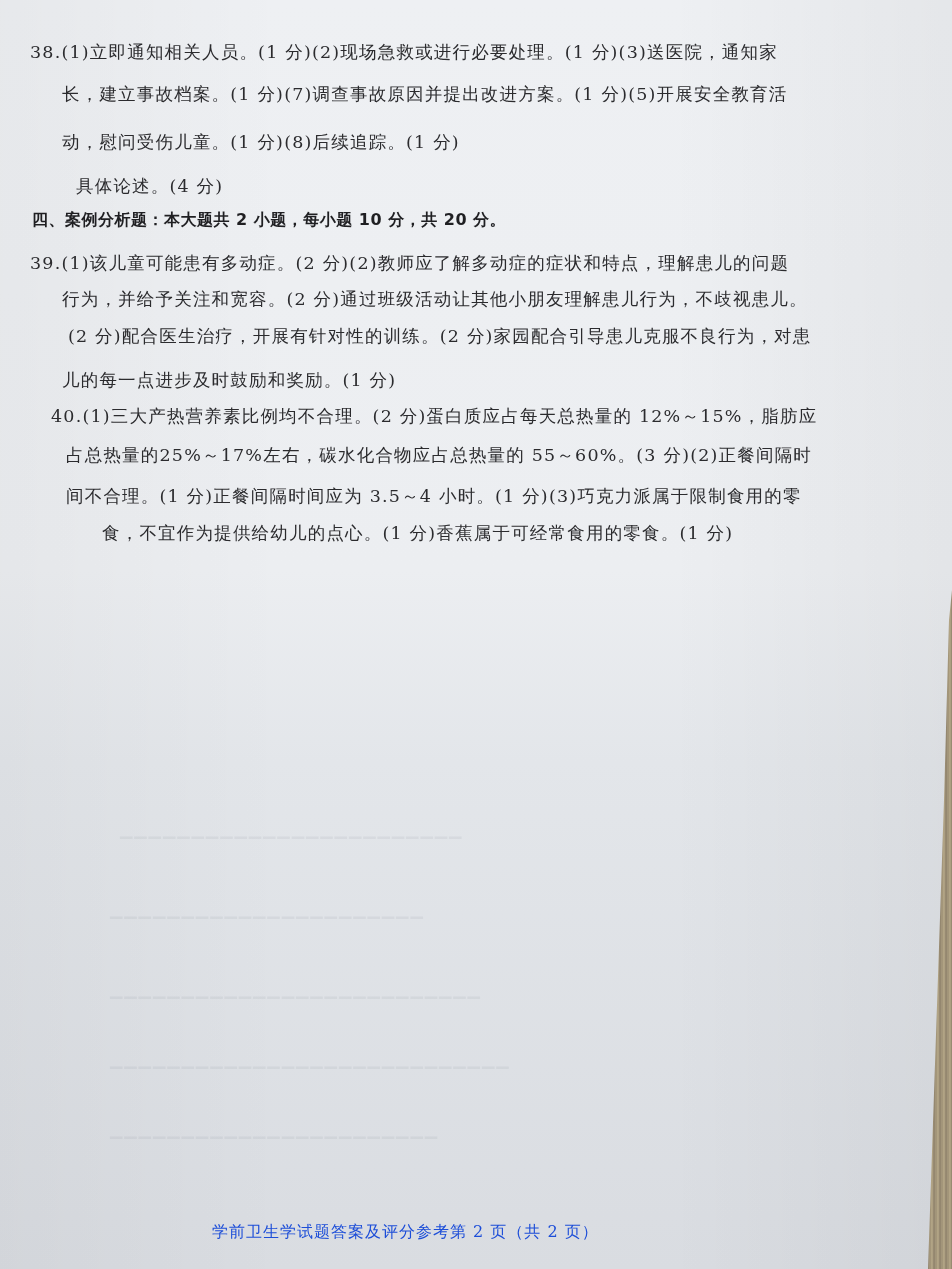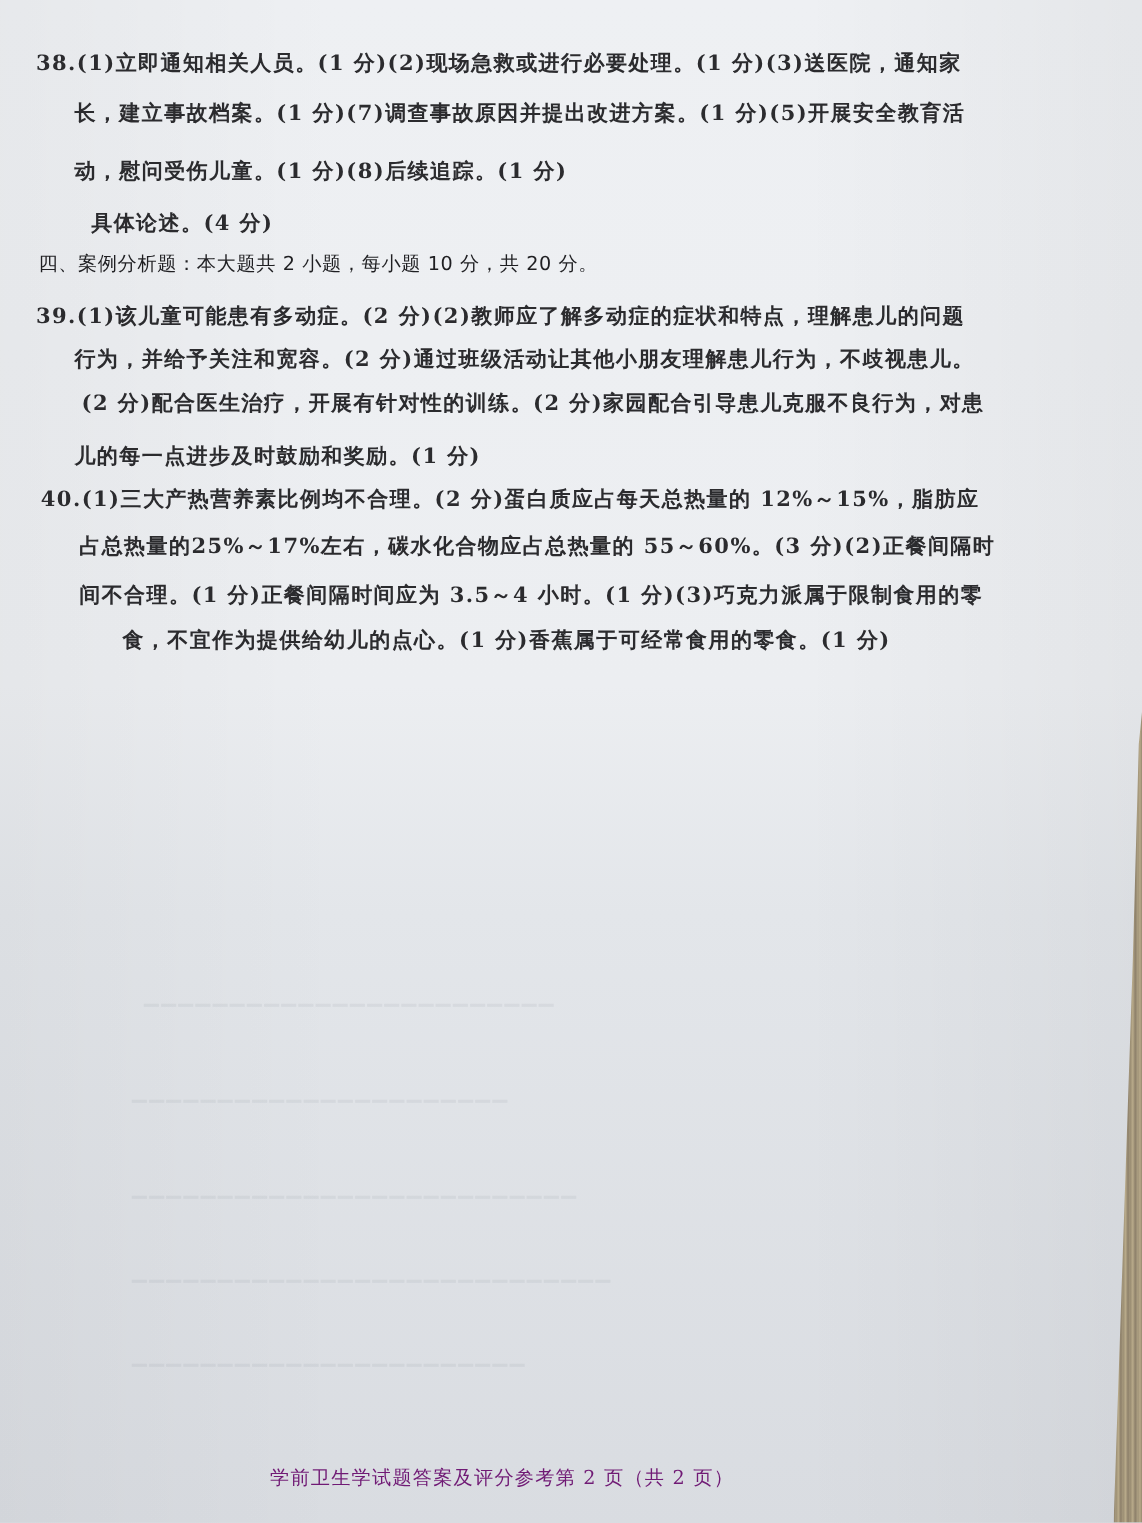--- a/index.html
+++ b/index.html
@@ -20,23 +20,23 @@
     }
     .wood {
       position: absolute; top: 0; right: 0; width: 952px; height: 1269px;
       background: repeating-linear-gradient(90deg, #9c8f74 0px, #b8aa8a 2px, #8d806a 4px, #a99c7f 6px);
       clip-path: polygon(952px 590px, 952px 1269px, 928px 1269px, 944px 800px, 949px 620px);
     }
     .content {
       position: absolute; left: 0; top: 0; width: 952px; color: #2b2b2e;
       font-size: 17.5px; letter-spacing: 1.2px;
     }
-    .line { position: absolute; white-space: nowrap; font-weight: bold; }
-    .heading { font-family: "DejaVu Sans", "Liberation Sans", sans-serif; font-weight: normal; font-size: 16px; letter-spacing: 0.5px; color: #1f1f22; }
-    .footer { position: absolute; left: 225px; top: 1222px; white-space: nowrap; font-size: 16px; letter-spacing: 1px; color: #701a75; }
+    .line { position: absolute; white-space: nowrap; }
+    .heading { font-family: "DejaVu Sans", "Liberation Sans", sans-serif; font-weight: bold; font-size: 16px; letter-spacing: 0.5px; color: #1f1f22; }
+    .footer { position: absolute; left: 212px; top: 1222px; white-space: nowrap; font-size: 16px; letter-spacing: 1px; color: #1d4ed8; }
     .ghost {
       position: absolute; color: rgba(120,125,135,0.10); font-size: 16px; white-space: nowrap; letter-spacing: 2px;
     }
   </style>
 </head>
 <body>
 
 <div class="paper"></div>
 <div class="shade"></div>
 <div class="wood"></div>
@@ -58,20 +58,20 @@
   <div class="line heading" style="left:32px;top:210px;">四、案例分析题：本大题共 2 小题，每小题 10 分，共 20 分。</div>
 
   <div>
     <div class="line" style="left:30px;top:251px;">39.(1)该儿童可能患有多动症。(2 分)(2)教师应了解多动症的症状和特点，理解患儿的问题</div>
     <div class="line" style="left:62px;top:287px;">行为，并给予关注和宽容。(2 分)通过班级活动让其他小朋友理解患儿行为，不歧视患儿。</div>
     <div class="line" style="left:68px;top:324px;">(2 分)配合医生治疗，开展有针对性的训练。(2 分)家园配合引导患儿克服不良行为，对患</div>
     <div class="line" style="left:62px;top:368px;">儿的每一点进步及时鼓励和奖励。(1 分)</div>
   </div>
 
   <div>
-    <div class="line" style="left:34px;top:404px;">40.(1)三大产热营养素比例均不合理。(2 分)蛋白质应占每天总热量的 12%～15%，脂肪应</div>
+    <div class="line" style="left:51px;top:404px;">40.(1)三大产热营养素比例均不合理。(2 分)蛋白质应占每天总热量的 12%～15%，脂肪应</div>
     <div class="line" style="left:66px;top:443px;">占总热量的25%～17%左右，碳水化合物应占总热量的 55～60%。(3 分)(2)正餐间隔时</div>
     <div class="line" style="left:66px;top:484px;">间不合理。(1 分)正餐间隔时间应为 3.5～4 小时。(1 分)(3)巧克力派属于限制食用的零</div>
     <div class="line" style="left:66px;top:521px;margin-left:36px;">食，不宜作为提供给幼儿的点心。(1 分)香蕉属于可经常食用的零食。(1 分)</div>
   </div>
 </div>
 
 <div class="footer">学前卫生学试题答案及评分参考第 2 页（共 2 页）</div>
 
 </body></html>

